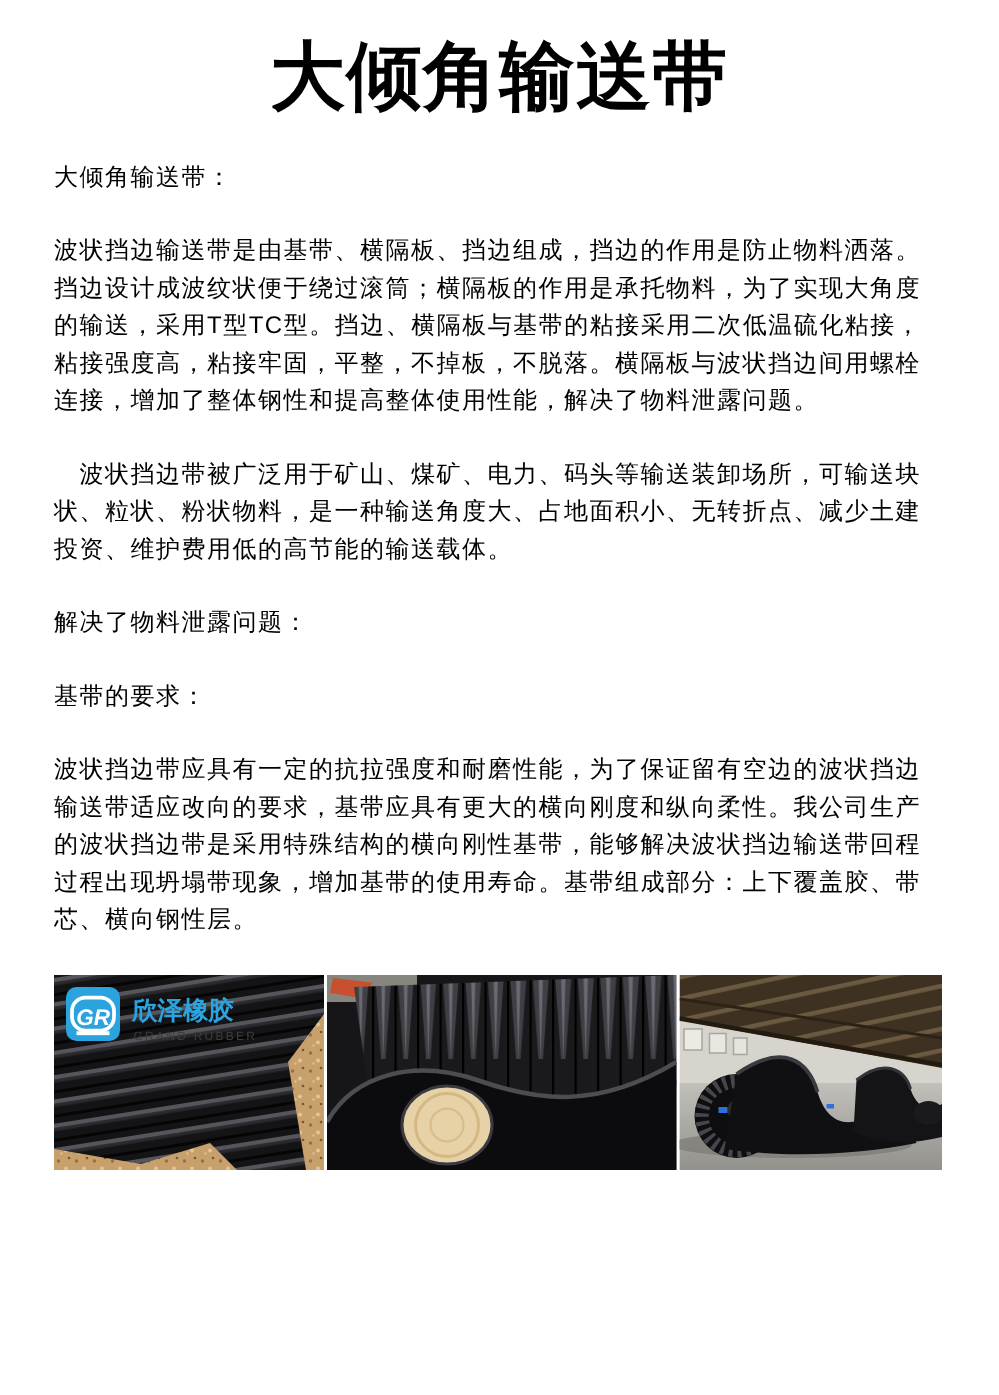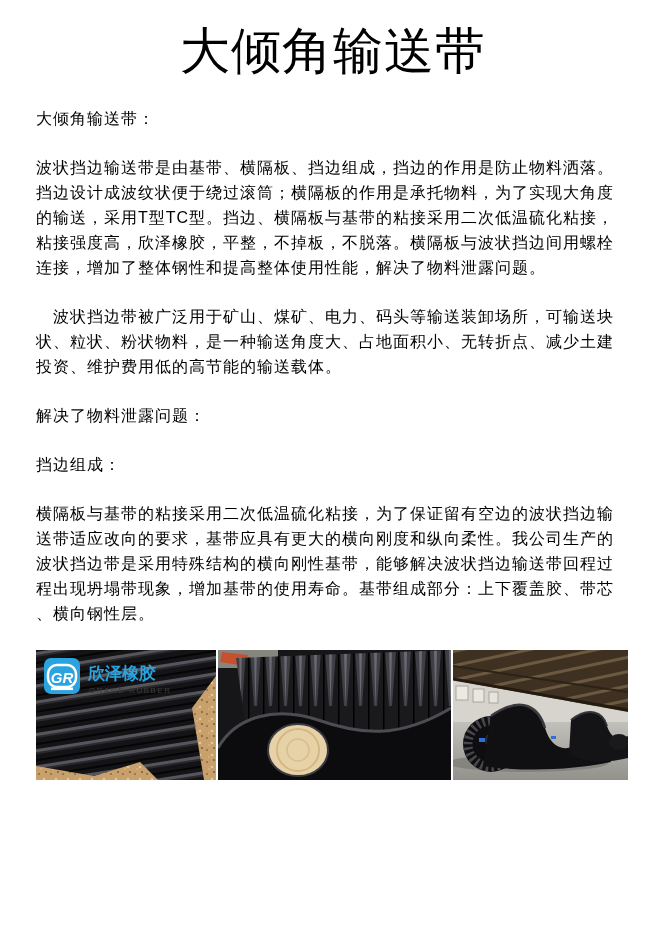--- a/index.html
+++ b/index.html
@@ -7,21 +7,21 @@
     width:666px; height:930px;
     background:#ffffff;
     font-family:"Liberation Sans","DejaVu Sans",sans-serif;
     color:#000;
     overflow:hidden;
   }
   .page-title {
     margin:20px 0 0 0;
     text-align:center;
     font-size:50px;
-    font-weight:400;
+    font-weight:700;
     line-height:62px;
     letter-spacing:1px;
     color:#000;
   }
   .article {
     margin:0 44px 0 36px;
     font-size:16px;
     line-height:25px;
     letter-spacing:1px;
     word-break:break-all;
@@ -37,25 +37,25 @@
   .gallery svg { display:block; }
   .photo { flex:0 0 auto; }
 </style>
 </head>
 <body>
 
 <h1 class="page-title">大倾角输送带</h1>
 
 <div class="article">
   <p>大倾角输送带：</p>
-  <p>波状挡边输送带是由基带、横隔板、挡边组成，挡边的作用是防止物料洒落。挡边设计成波纹状便于绕过滚筒；横隔板的作用是承托物料，为了实现大角度的输送，采用T型TC型。挡边、横隔板与基带的粘接采用二次低温硫化粘接，粘接强度高，欣泽橡胶，平整，不掉板，不脱落。横隔板与波状挡边间用螺栓连接，增加了整体钢性和提高整体使用性能，解决了物料泄露问题。</p>
+  <p>波状挡边输送带是由基带、横隔板、挡边组成，挡边的作用是防止物料洒落。挡边设计成波纹状便于绕过滚筒；横隔板的作用是承托物料，为了实现大角度的输送，采用T型TC型。挡边、横隔板与基带的粘接采用二次低温硫化粘接，粘接强度高，粘接牢固，平整，不掉板，不脱落。横隔板与波状挡边间用螺栓连接，增加了整体钢性和提高整体使用性能，解决了物料泄露问题。</p>
   <p>　波状挡边带被广泛用于矿山、煤矿、电力、码头等输送装卸场所，可输送块状、粒状、粉状物料，是一种输送角度大、占地面积小、无转折点、减少土建投资、维护费用低的高节能的输送载体。</p>
   <p>解决了物料泄露问题：</p>
-  <p>挡边组成：</p>
-  <p>横隔板与基带的粘接采用二次低温硫化粘接，为了保证留有空边的波状挡边输送带适应改向的要求，基带应具有更大的横向刚度和纵向柔性。我公司生产的波状挡边带是采用特殊结构的横向刚性基带，能够解决波状挡边输送带回程过程出现坍塌带现象，增加基带的使用寿命。基带组成部分：上下覆盖胶、带芯、横向钢性层。</p>
+  <p>基带的要求：</p>
+  <p>波状挡边带应具有一定的抗拉强度和耐磨性能，为了保证留有空边的波状挡边输送带适应改向的要求，基带应具有更大的横向刚度和纵向柔性。我公司生产的波状挡边带是采用特殊结构的横向刚性基带，能够解决波状挡边输送带回程过程出现坍塌带现象，增加基带的使用寿命。基带组成部分：上下覆盖胶、带芯、横向钢性层。</p>
 </div>
 
 <div class="gallery">
 
   <svg class="photo" width="180" height="130" viewBox="0 0 180 130">
     <defs>
       <pattern id="stone" width="12" height="12" patternUnits="userSpaceOnUse">
         <rect width="12" height="12" fill="#c7a06c"></rect>
         <circle cx="3" cy="4" r="1.1" fill="#8f6f45"></circle>
         <circle cx="8" cy="9" r="1.3" fill="#e2c899"></circle>

